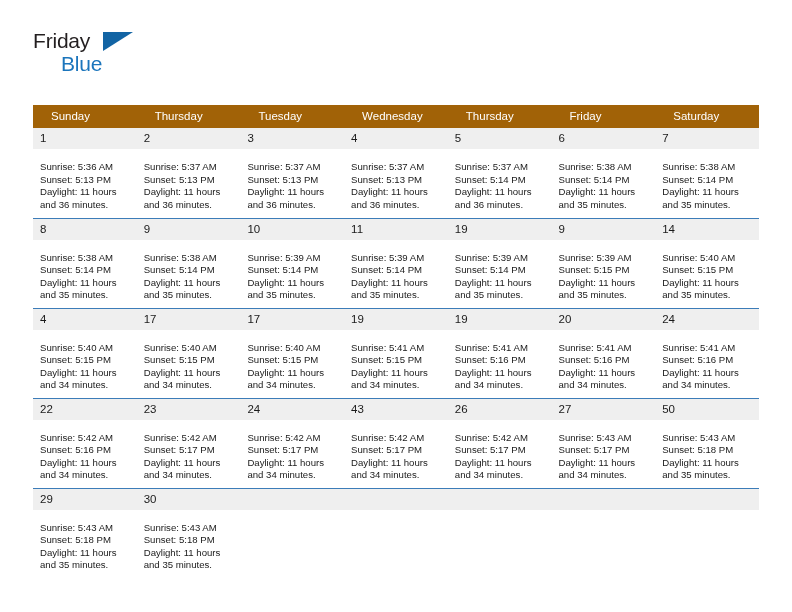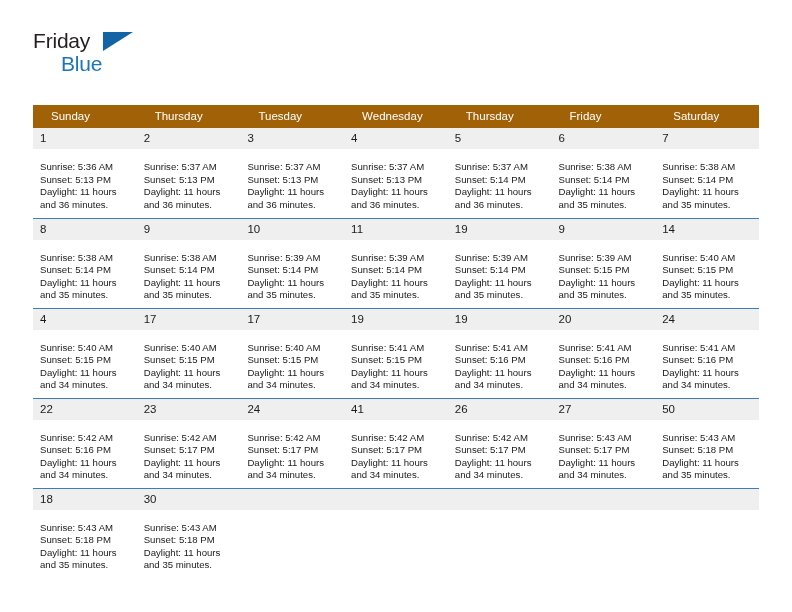--- a/index.html
+++ b/index.html
@@ -395,21 +395,21 @@
         <td>
             <div class="daynum">24</div>
             <div class="info">
               <div>Sunrise: 5:42 AM</div>
               <div>Sunset: 5:17 PM</div>
               <div>Daylight: 11 hours</div>
               <div>and 34 minutes.</div>
             </div>
           </td>
         <td>
-            <div class="daynum">41</div>
+            <div class="daynum">43</div>
             <div class="info">
               <div>Sunrise: 5:42 AM</div>
               <div>Sunset: 5:17 PM</div>
               <div>Daylight: 11 hours</div>
               <div>and 34 minutes.</div>
             </div>
           </td>
         <td>
             <div class="daynum">26</div>
             <div class="info">
@@ -434,21 +434,21 @@
               <div>Sunrise: 5:43 AM</div>
               <div>Sunset: 5:18 PM</div>
               <div>Daylight: 11 hours</div>
               <div>and 35 minutes.</div>
             </div>
           </td>
       </tr>
 
       <tr class="week-row">
         <td>
-            <div class="daynum">18</div>
+            <div class="daynum">29</div>
             <div class="info">
               <div>Sunrise: 5:43 AM</div>
               <div>Sunset: 5:18 PM</div>
               <div>Daylight: 11 hours</div>
               <div>and 35 minutes.</div>
             </div>
           </td>
         <td>
             <div class="daynum">30</div>
             <div class="info">

